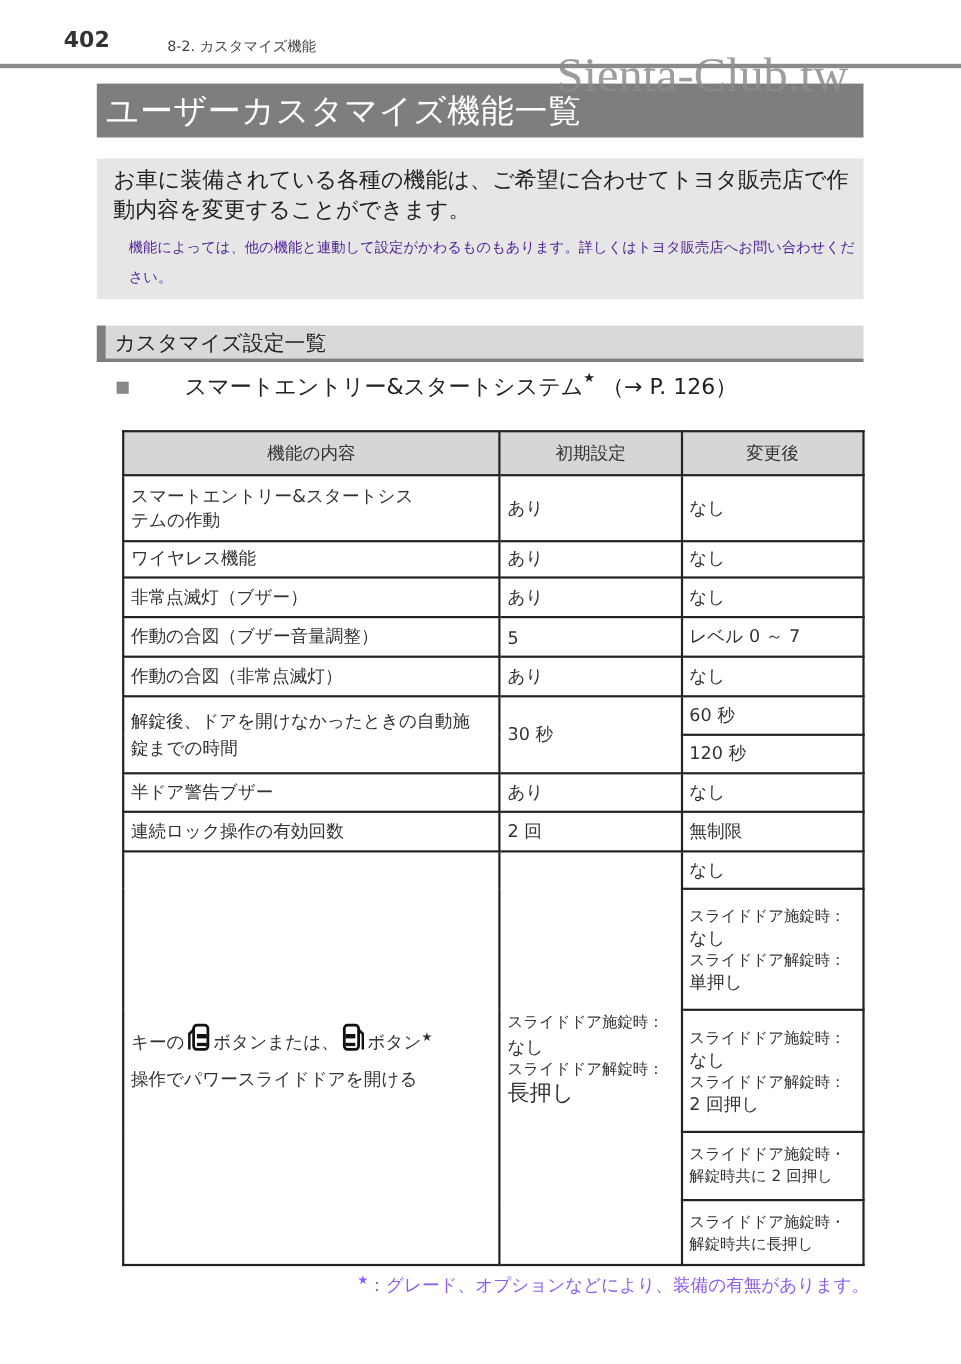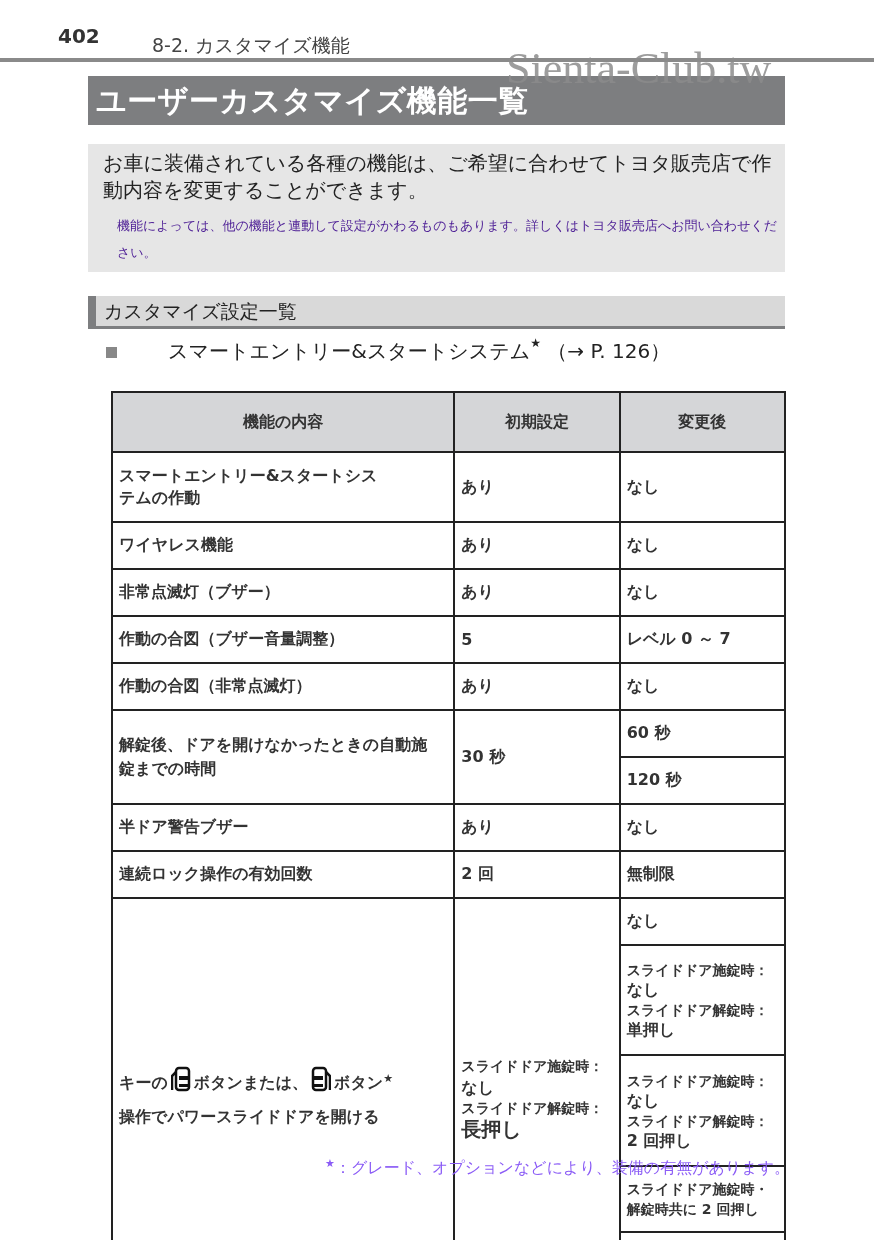--- a/index.html
+++ b/index.html
@@ -2,44 +2,44 @@
 <html><head>
 <meta charset="utf-8">
 <style>
   html, body { margin:0; padding:0; }
   body {
     width:874px; height:1240px; position:relative; background:#ffffff;
     font-family:"DejaVu Sans","Liberation Sans",sans-serif; color:#2a2a2a; overflow:hidden;
   }
   .abs { position:absolute; }
   .page-num { left:58px; top:24px; font-size:20px; font-weight:bold; color:#333; letter-spacing:0px; }
-  .section-path { left:152px; top:33px; font-size:19px; color:#444; }
+  .section-path { left:152px; top:33px; font-size:13px; color:#444; }
   .top-rule { left:0; top:58px; width:874px; height:4px; background:#8a8a8a; }
   .title-bar { left:88px; top:76px; width:697px; height:49px; background:#7d7e80; }
-  .title-text { left:96px; top:81px; font-size:30px; font-weight:bold; color:#ffffff; letter-spacing:0.5px; }
+  .title-text { left:96px; top:81px; font-size:30px; font-weight:normal; color:#ffffff; letter-spacing:0.5px; }
   .watermark { left:506px; top:43px; font-family:Liberation Serif, serif; font-size:44px; color:#8c8c8c; opacity:0.85; letter-spacing:0px; white-space:nowrap; }
 
   .intro-box { left:88px; top:144px; width:697px; height:128px; background:#e6e6e6; }
   .intro-main { left:103px; top:150px; width:680px; font-size:20px; line-height:27px; color:#222; }
   .intro-note { left:117px; top:212px; width:665px; font-size:13px; line-height:27px; color:#4c1d95; }
 
   .sub-bar { left:88px; top:296px; width:697px; height:30px; background:#d9d9d9; border-bottom:3px solid #7d7e80; }
   .sub-bar-accent { left:88px; top:296px; width:8px; height:33px; background:#7d7e80; }
   .sub-text { left:104px; top:299px; font-size:19px; color:#222; }
 
   .item-square { left:106px; top:347px; width:11px; height:11px; background:#888; }
   .item-text { left:124px; top:338px; font-size:20px; color:#222;margin-left:44px; }
   .item-text sup { font-size:12px; vertical-align:top; position:relative; top:-2px; }
 
   table.cust {
     position:absolute; left:111px; top:391px; width:675px;
     border-collapse:collapse; font-size:16px; color:#333;
   }
   table.cust td, table.cust th {
-    border:2px solid #222; padding:12px 6px; font-weight:bold;
+    border:2px solid #222; padding:2px 6px; font-weight:normal;
   }
   table.cust th { background:#d5d6d8; height:34px; text-align:center; font-size:16px; }
   table.cust td.c { text-align:left; }
   table.cust td.l { text-align:left; }
   .col1 { width:330px; }
   .col2 { width:152px; }
   .col3 { width:152px; }
   .small { font-size:14px; line-height:20px; }
   .key-icon { display:inline-block; vertical-align:middle; margin:0 3px; }
   .footnote { right:84px; top:1157px; font-size:16px; color:#8b5cf6; }

